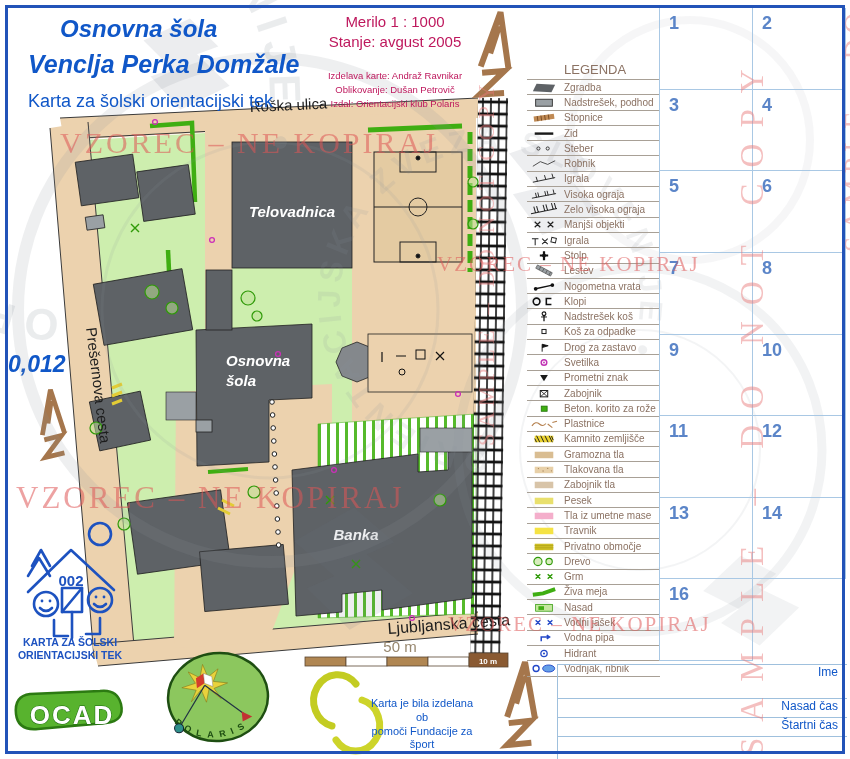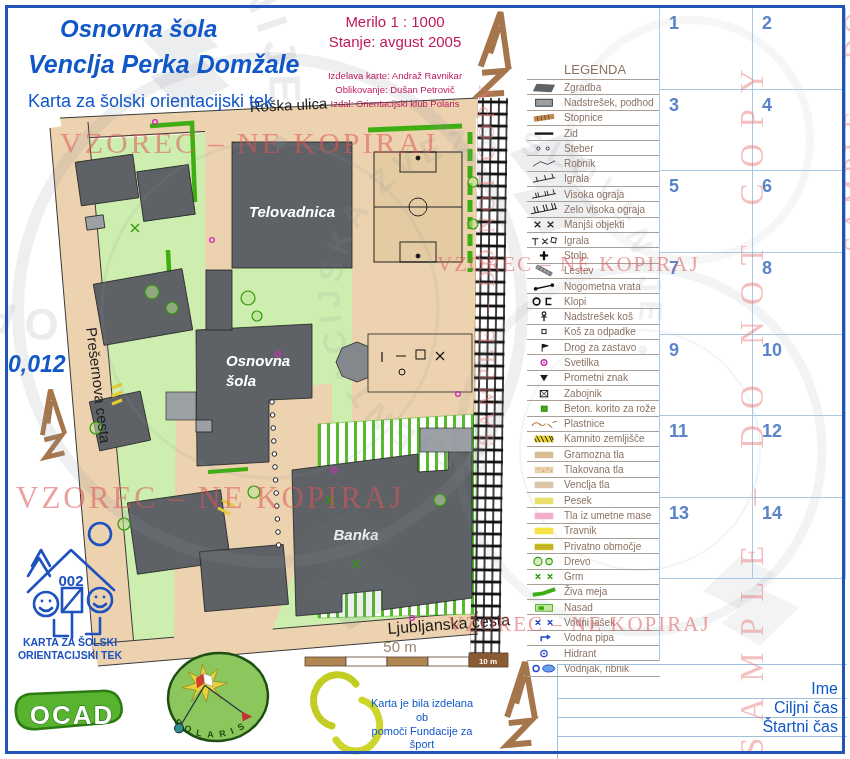--- a/index.html
+++ b/index.html
@@ -24,22 +24,22 @@
   .lsym svg{width:34px;height:13px;display:block;}
   .llab{font-size:10px;color:#8b7263;white-space:nowrap;padding-left:1px;}
   
   .card{left:659px;top:8px;width:186px;height:653px;display:grid;
         grid-template-columns:1fr 1fr;grid-template-rows:repeat(8,1fr);
         border-left:1px solid #a9c8e4;}
   .cell{border-right:1px solid #a9c8e4;border-bottom:1px solid #a9c8e4;}
   .cnum{display:inline-block;margin:5px 0 0 9px;font-size:18px;font-weight:bold;color:#5b85c8;}
   
   .form{left:557px;top:664px;width:289px;border-top:1px solid #9fc0dd;border-left:1px solid #9fc0dd;}
-  .frow{display:flex;align-items:flex-end;justify-content:flex-end;border-bottom:1px solid #9fc0dd;
-        color:#1057c8;font-size:16px;padding-right:9px;}
+  .frow{display:flex;align-items:flex-start;justify-content:flex-end;border-bottom:1px solid #9fc0dd;
+        color:#1057c8;font-size:12px;padding-right:9px;}
   .frow0{height:33px;}.frow1{height:18px;}.frow2{height:18px;}.frow3{height:16px;border-bottom:none;margin-top:46px;}
   
   .wm-red{position:absolute;font-family:"Liberation Serif",serif;color:rgba(222,85,85,.55);
           white-space:nowrap;pointer-events:none;}
   .wm-vert{transform:rotate(-90deg);transform-origin:left top;color:rgba(231,122,122,.48);}
   .capt{left:8px;top:636px;width:124px;text-align:center;color:#1d52c0;
         font-size:10.5px;font-weight:bold;line-height:1.25;}
   .fund{left:366px;top:697px;width:112px;text-align:center;color:#1057c8;font-size:11px;line-height:1.25;}
   svg text{font-family:"Liberation Sans",sans-serif;}
 </style>
@@ -502,21 +502,21 @@
             </svg>
           </span>
           <span class="llab">Tlakovana tla</span>
         </div>
         <div class="lrow">
           <span class="lsym">
             <svg viewBox="0 0 34 14">
               <rect x="7" y="4" width="20" height="7" fill="#d8c4a8"></rect>
             </svg>
           </span>
-          <span class="llab">Venclja tla</span>
+          <span class="llab">Zabojnik tla</span>
         </div>
         <div class="lrow">
           <span class="lsym">
             <svg viewBox="0 0 34 14">
               <rect x="7" y="4" width="20" height="7" fill="#e9e06d"></rect>
             </svg>
           </span>
           <span class="llab">Pesek</span>
         </div>
         <div class="lrow">
@@ -625,28 +625,29 @@
       <div class="cell"><span class="cnum">5</span></div>
       <div class="cell"><span class="cnum">6</span></div>
       <div class="cell"><span class="cnum">7</span></div>
       <div class="cell"><span class="cnum">8</span></div>
       <div class="cell"><span class="cnum">9</span></div>
       <div class="cell"><span class="cnum">10</span></div>
       <div class="cell"><span class="cnum">11</span></div>
       <div class="cell"><span class="cnum">12</span></div>
       <div class="cell"><span class="cnum">13</span></div>
       <div class="cell"><span class="cnum">14</span></div>
+      <div class="cell"><span class="cnum">16</span></div>
     </div>
 
   <div class="abs form">
       <div class="frow frow0">
         <span>Ime</span>
       </div>
       <div class="frow frow1">
-        <span>Ciljni čas</span>
+        <span>Nasad čas</span>
       </div>
       <div class="frow frow2">
         <span>Štartni čas</span>
       </div>
       <div class="frow frow3">
         <span>Čas</span>
       </div>
     </div>
 
   <div class="abs fund">

